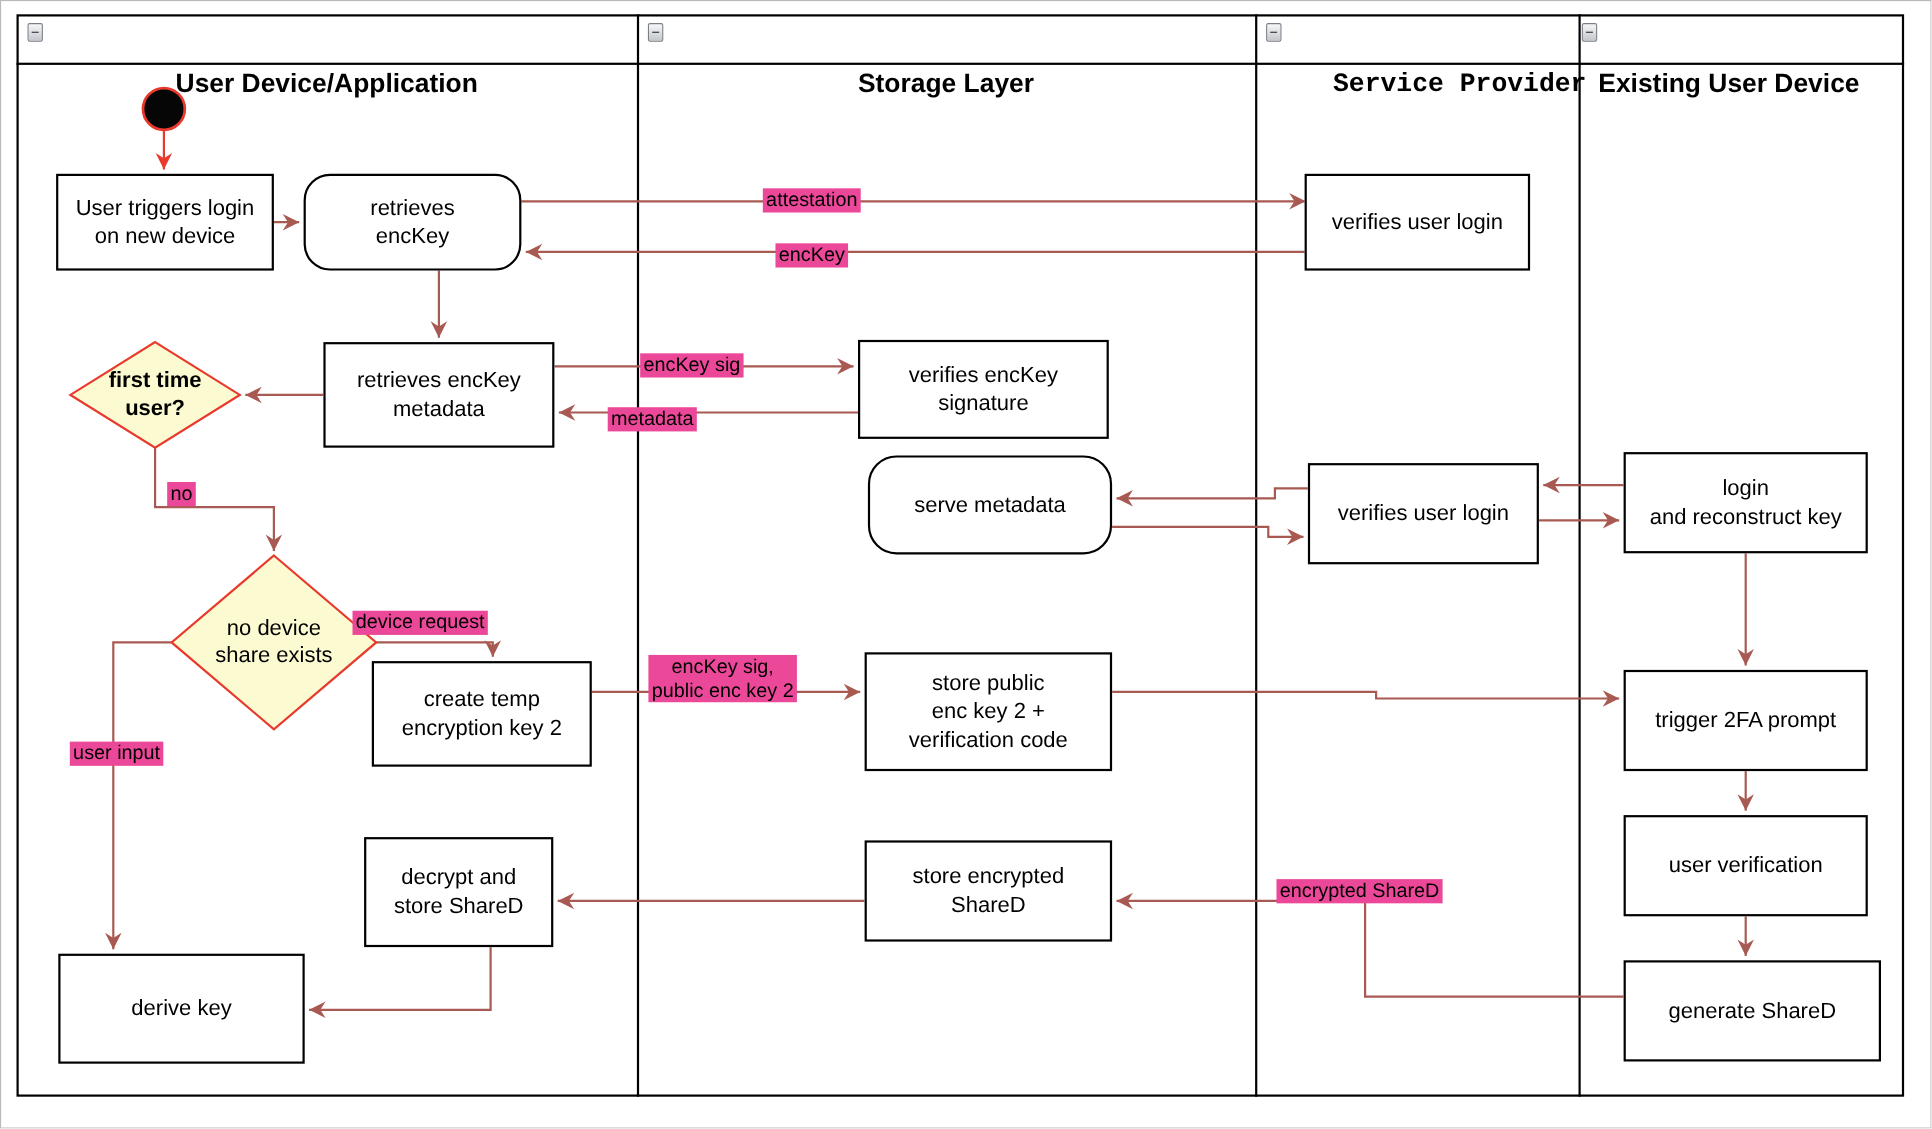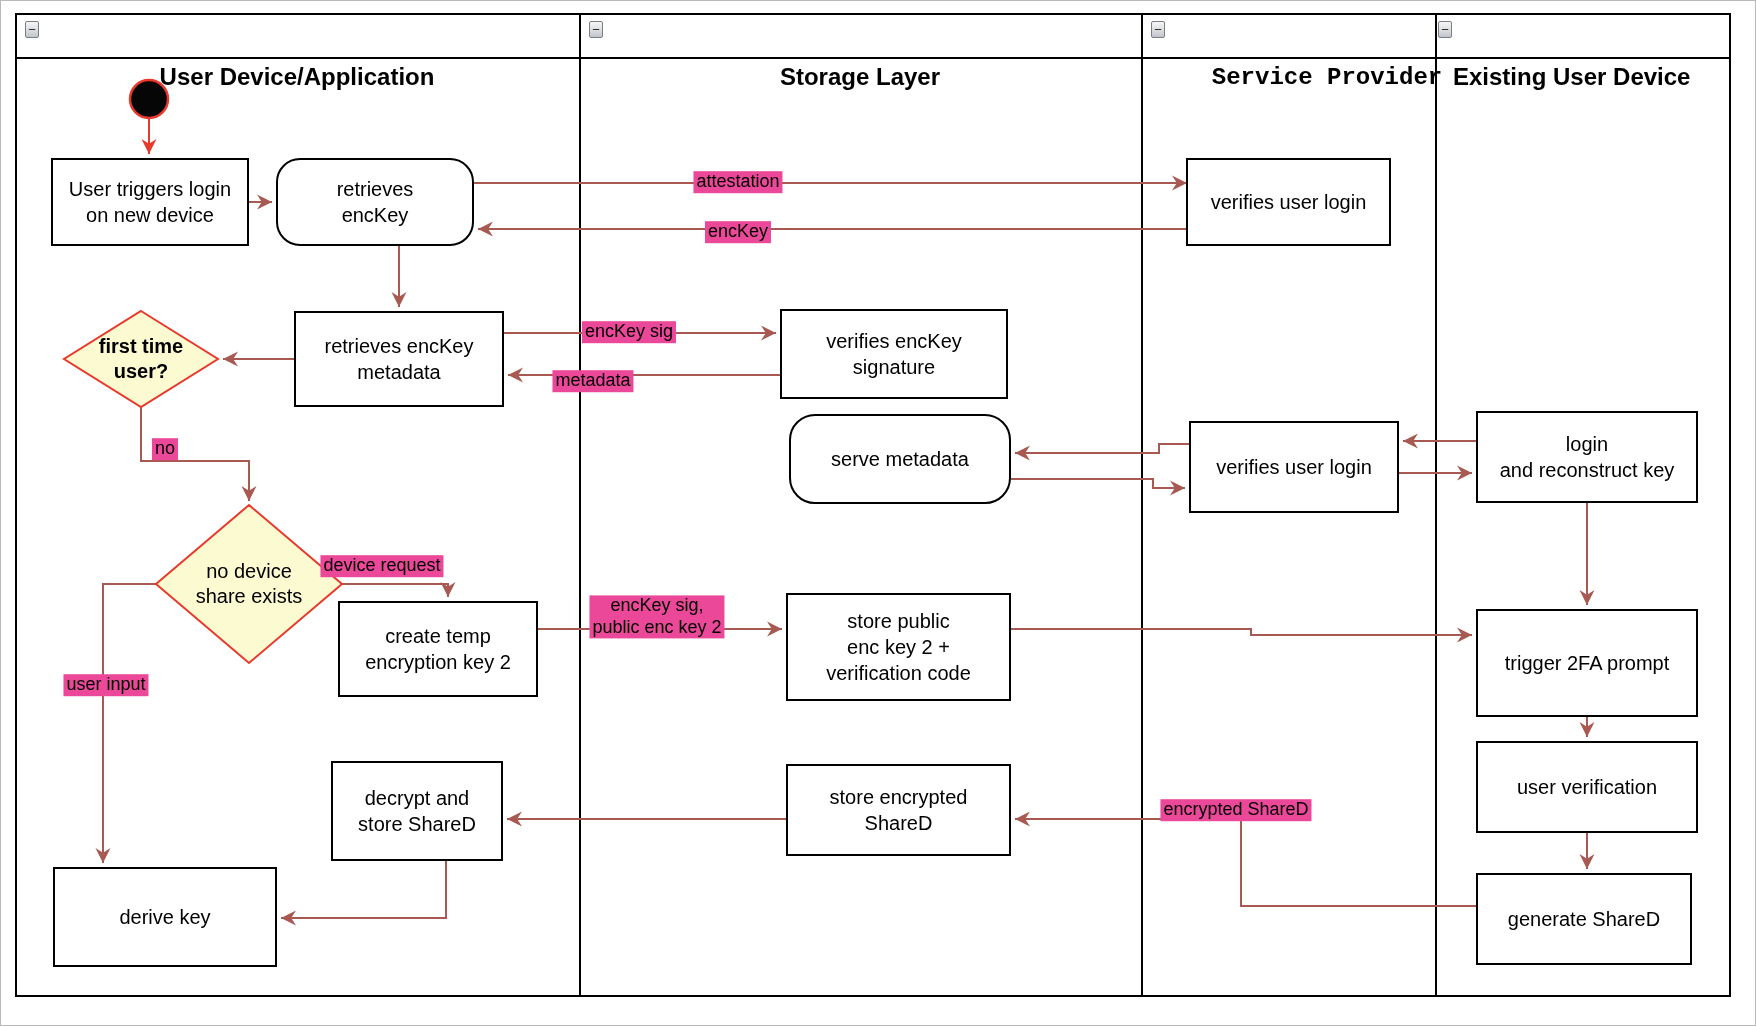--- a/index.html
+++ b/index.html
@@ -103,23 +103,23 @@
 signature</div>
   <div class="node" style="left:788px;top:413px;width:222px;height:90px;border-radius:26px;">serve metadata</div>
   <div class="node" style="left:1188px;top:420px;width:210px;height:92px;">verifies user login</div>
   <div class="node" style="left:1475px;top:410px;width:222px;height:92px;">login
 and reconstruct key</div>
   <div class="node" style="left:337px;top:600px;width:200px;height:96px;">create temp
 encryption key 2</div>
   <div class="node" style="left:785px;top:592px;width:225px;height:108px;">store public
 enc key 2 +
 verification code</div>
-  <div class="node" style="left:1475px;top:608px;width:222px;height:108px;">trigger 2FA prompt</div>
+  <div class="node" style="left:1475px;top:608px;width:222px;height:92px;">trigger 2FA prompt</div>
   <div class="node" style="left:1475px;top:740px;width:222px;height:92px;text-align:right;">user verification</div>
-  <div class="node" style="left:1475px;top:872px;width:216px;height:92px;">generate ShareD</div>
+  <div class="node" style="left:1475px;top:872px;width:234px;height:92px;">generate ShareD</div>
   <div class="node" style="left:785px;top:763px;width:225px;height:92px;">store encrypted
 ShareD</div>
   <div class="node" style="left:330px;top:760px;width:172px;height:100px;">decrypt and
 store ShareD</div>
   <div class="node" style="left:52px;top:866px;width:224px;height:100px;">derive key</div>
 
   <div class="dlabel" style="left:140px;top:358px;font-weight:bold;">first time
 user?</div>
   <div class="dlabel" style="left:248px;top:583px;">no device
 share exists</div>

